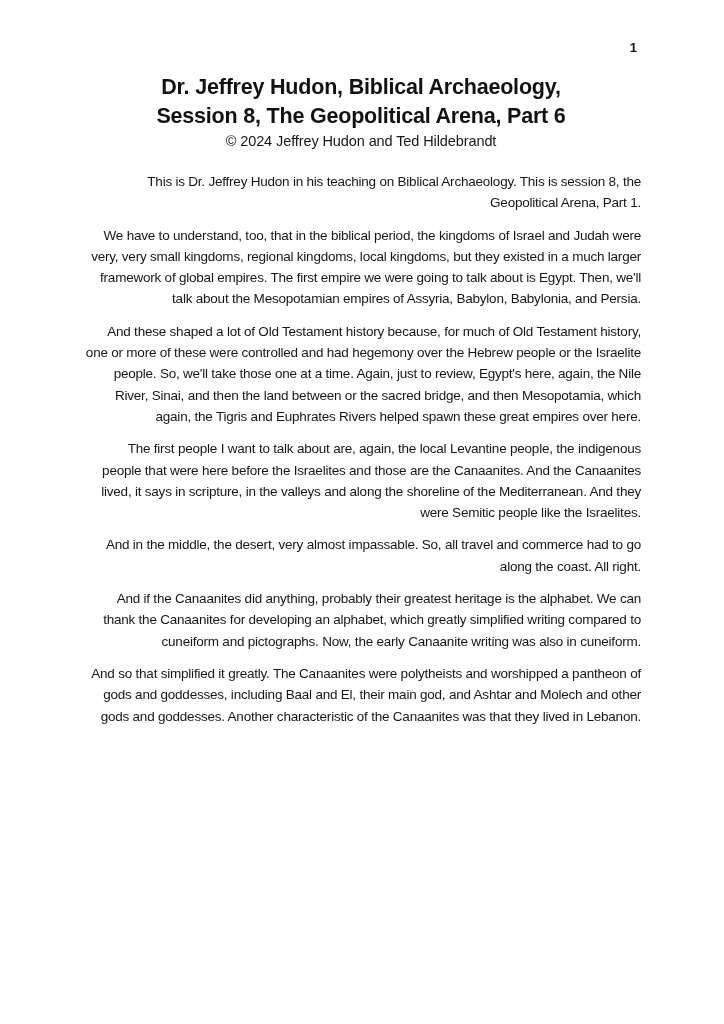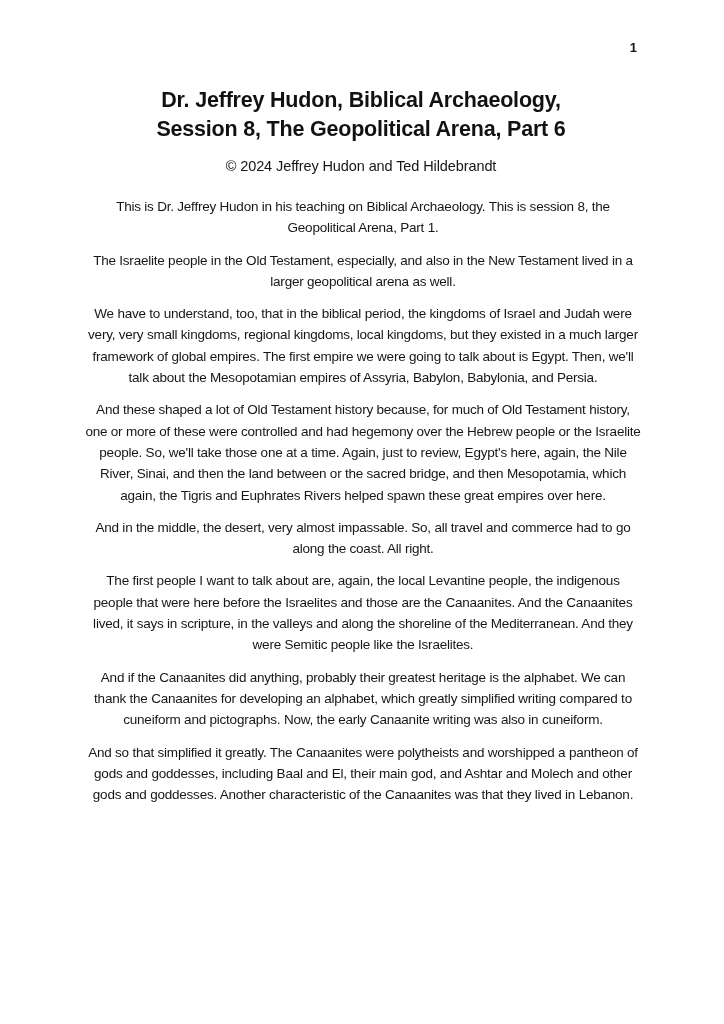--- a/index.html
+++ b/index.html
@@ -19,67 +19,66 @@
     overflow: hidden;
   }
   .page-number {
     text-align: right;
     font-size: 13px;
     font-weight: bold;
     line-height: 16px;
     height: 16px;
   }
   .title {
-    margin: 30px 0 0 0;
+    margin: 17px 0 0 0;
     text-align: center;
     font-size: 21.5px;
     font-weight: bold;
     line-height: 29px;
     letter-spacing: -0.2px;
     color: #111111;
   }
   .title .title-line {
     display: block;
   }
   .copyright {
     text-align: center;
     font-size: 14.5px;
     line-height: 19px;
-    margin-top: 13px;
+    margin-top: 1px;
     letter-spacing: -0.1px;
   }
   .content {
     margin-top: 20px;
     width: 556px;
   }
   .content p {
     margin: 0 0 11px 0;
     font-size: 13.5px;
     line-height: 21.3px;
     letter-spacing: -0.22px;
-    text-align: center;
+    text-align: right;
     color: #161616;
   }
 </style>
 </head>
 <body>
 
 <div class="page">
   <div class="page-number">1</div>
 
   <h1 class="title">
     <span class="title-line">Dr. Jeffrey Hudon, Biblical Archaeology,</span>
     <span class="title-line">Session 8, The Geopolitical Arena, Part 6</span>
   </h1>
 
   <div class="copyright">© 2024 Jeffrey Hudon and Ted Hildebrandt</div>
 
   <div class="content">
     <p>This is Dr. Jeffrey Hudon in his teaching on Biblical Archaeology. This is session 8, the Geopolitical Arena, Part 1.</p>
-    <p>The Israelite people in the Old Testament, especially, and also in the New Testament lived in a larger geopolitical arena as well.</p>
     <p>We have to understand, too, that in the biblical period, the kingdoms of Israel and Judah were very, very small kingdoms, regional kingdoms, local kingdoms, but they existed in a much larger framework of global empires. The first empire we were going to talk about is Egypt. Then, we'll talk about the Mesopotamian empires of Assyria, Babylon, Babylonia, and Persia.</p>
     <p>And these shaped a lot of Old Testament history because, for much of Old Testament history, one or more of these were controlled and had hegemony over the Hebrew people or the Israelite people. So, we'll take those one at a time. Again, just to review, Egypt's here, again, the Nile River, Sinai, and then the land between or the sacred bridge, and then Mesopotamia, which again, the Tigris and Euphrates Rivers helped spawn these great empires over here.</p>
+    <p>The first people I want to talk about are, again, the local Levantine people, the indigenous people that were here before the Israelites and those are the Canaanites. And the Canaanites lived, it says in scripture, in the valleys and along the shoreline of the Mediterranean. And they were Semitic people like the Israelites.</p>
     <p>And in the middle, the desert, very almost impassable. So, all travel and commerce had to go along the coast. All right.</p>
-    <p>The first people I want to talk about are, again, the local Levantine people, the indigenous people that were here before the Israelites and those are the Canaanites. And the Canaanites lived, it says in scripture, in the valleys and along the shoreline of the Mediterranean. And they were Semitic people like the Israelites.</p>
     <p>And if the Canaanites did anything, probably their greatest heritage is the alphabet. We can thank the Canaanites for developing an alphabet, which greatly simplified writing compared to cuneiform and pictographs. Now, the early Canaanite writing was also in cuneiform.</p>
     <p>And so that simplified it greatly. The Canaanites were polytheists and worshipped a pantheon of gods and goddesses, including Baal and El, their main god, and Ashtar and Molech and other gods and goddesses. Another characteristic of the Canaanites was that they lived in Lebanon.</p>
   </div>
 </div>
 
 </body></html>

